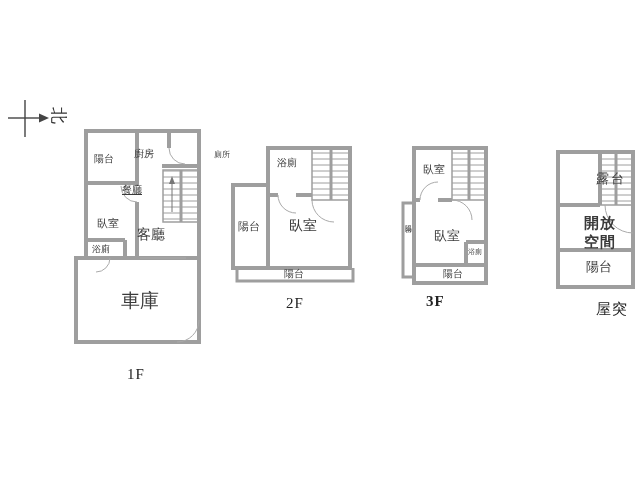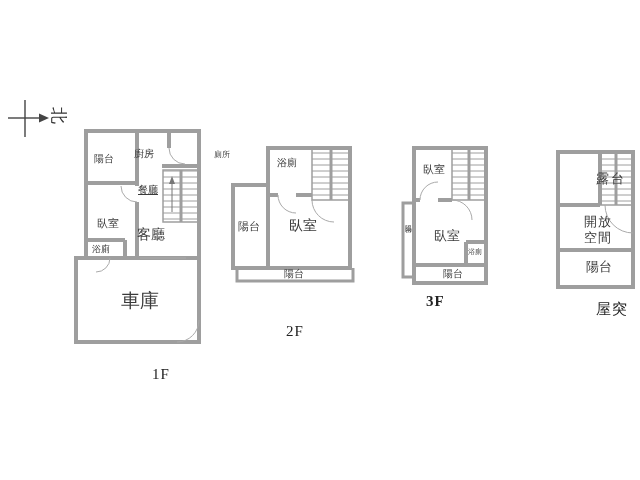--- a/index.html
+++ b/index.html
@@ -121,39 +121,39 @@
       </g>
       <path d="M 605,205 A 28,28 0 0 0 633,233" stroke="#aaaaaa" stroke-width="1" fill="none"></path>
     </g>
   </svg>
 
   <div class="north">北</div>
 
   <div class="lbl" style="left:94px;top:154px;font-size:10px;">陽台</div>
   <div class="lbl" style="left:134px;top:149px;font-size:10px;text-align:right;">廚房</div>
   <div class="lbl" style="left:180px;top:151px;font-size:8px;margin-left:34px;">廁所</div>
-  <div class="lbl" style="left:138px;top:185px;font-size:10px;text-decoration:underline;">餐廳</div>
+  <div class="lbl" style="left:122px;top:185px;font-size:10px;text-decoration:underline;">餐廳</div>
   <div class="lbl" style="left:97px;top:218px;font-size:11px;">臥室</div>
   <div class="lbl" style="left:137px;top:228px;font-size:14px;">客廳</div>
   <div class="lbl" style="left:92px;top:245px;font-size:9px;">浴廁</div>
   <div class="lbl" style="left:121px;top:291px;font-size:19px;">車庫</div>
-  <div class="lbl floor-tag" style="left:127px;top:367px;margin-left:25px;">1F</div>
+  <div class="lbl floor-tag" style="left:127px;top:367px;">1F</div>
 
   <div class="lbl" style="left:277px;top:158px;font-size:10px;">浴廁</div>
   <div class="lbl" style="left:238px;top:221px;font-size:11px;">陽台</div>
   <div class="lbl" style="left:289px;top:219px;font-size:14px;">臥室</div>
   <div class="lbl" style="left:284px;top:269px;font-size:10px;">陽台</div>
-  <div class="lbl floor-tag" style="left:286px;top:296px;margin-top:28px;">2F</div>
+  <div class="lbl floor-tag" style="left:286px;top:296px;">2F</div>
 
   <div class="lbl" style="left:423px;top:164px;font-size:11px;">臥室</div>
   <div class="lbl v" style="left:404px;top:220px;font-size:7px;">陽台</div>
   <div class="lbl" style="left:434px;top:229px;font-size:13px;">臥室</div>
   <div class="lbl" style="left:468px;top:249px;font-size:7px;">浴廁</div>
   <div class="lbl" style="left:443px;top:269px;font-size:10px;">陽台</div>
   <div class="lbl floor-tag" style="left:426px;top:294px;font-weight:bold;">3F</div>
 
   <div class="lbl" style="left:596px;top:166px;font-size:13px;letter-spacing:2px;margin-top:6px;">露台</div>
-  <div class="lbl wrap2" style="left:584px;top:214px;font-size:13px;">開放空間</div>
+  <div class="lbl wrap2" style="left:584px;top:214px;font-size:15px;font-weight:bold;">開放空間</div>
   <div class="lbl" style="left:586px;top:260px;font-size:13px;">陽台</div>
   <div class="lbl floor-tag" style="left:596px;top:302px;">屋突</div>
 
 
 </div>
 
 </body></html>

